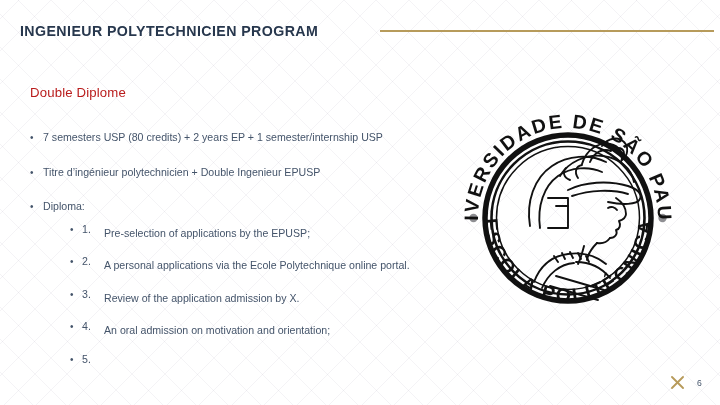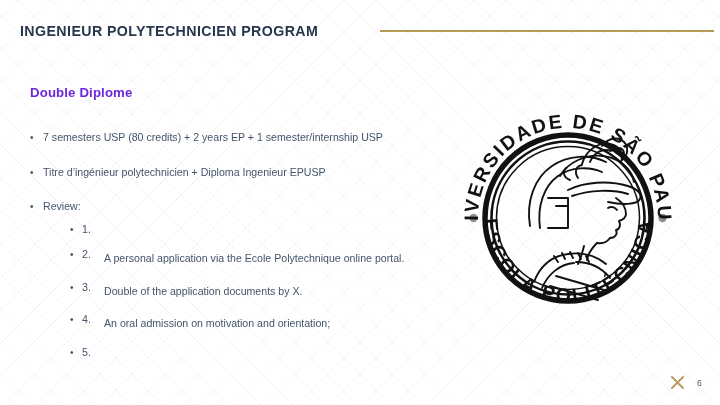--- a/index.html
+++ b/index.html
@@ -72,22 +72,22 @@
     margin-left: 18px;
     margin-right: 0;
   }
 
   
   .section-heading {
     position: absolute;
     left: 30px;
     top: 85px;
     font-size: 13.2px;
-    font-weight: bold;
-    color: #6d28d9;
+    font-weight: normal;
+    color: #b91c1c;
     letter-spacing: 0.15px;
   }
 
   .bullets {
     position: absolute;
     left: 30px;
     top: 131px;
     width: 430px;
   }
 
@@ -180,45 +180,46 @@
 
     <div class="bullets">
 
       <div class="bullet-row bullet-l1">
         <span class="bullet-mark">•</span>
         <span class="bullet-text">7 semesters USP (80 credits)  + 2 years EP +  1 semester/internship USP</span>
       </div>
 
       <div class="bullet-row bullet-l1">
         <span class="bullet-mark">•</span>
-        <span class="bullet-text">Titre d’ingénieur polytechnicien + Diploma Ingenieur EPUSP</span>
+        <span class="bullet-text">Titre d’ingénieur polytechnicien + Double Ingenieur EPUSP</span>
       </div>
 
       <div class="bullet-row">
         <span class="bullet-mark">•</span>
-        <span class="bullet-text">Review:</span>
+        <span class="bullet-text">Diploma:</span>
       </div>
 
       <div class="sublist">
 
         <div class="bullet-row bullet-l2">
           <span class="bullet-mark">•</span>
           <span class="bullet-num">1.</span>
+          <span class="bullet-text">Pre-selection of applications by the EPUSP;</span>
         </div>
 
         <div class="bullet-row bullet-l2">
           <span class="bullet-mark">•</span>
           <span class="bullet-num">2.</span>
-          <span class="bullet-text">A personal application via the Ecole Polytechnique online portal.</span>
+          <span class="bullet-text">A personal applications via the Ecole Polytechnique online portal.</span>
         </div>
 
         <div class="bullet-row bullet-l2">
           <span class="bullet-mark">•</span>
           <span class="bullet-num">3.</span>
-          <span class="bullet-text">Double of the application documents by X.</span>
+          <span class="bullet-text">Review of the application admission by X.</span>
         </div>
 
         <div class="bullet-row bullet-l2">
           <span class="bullet-mark">•</span>
           <span class="bullet-num">4.</span>
           <span class="bullet-text">An oral admission on motivation and orientation;</span>
         </div>
 
         <div class="bullet-row bullet-l2">
           <span class="bullet-mark">•</span>

